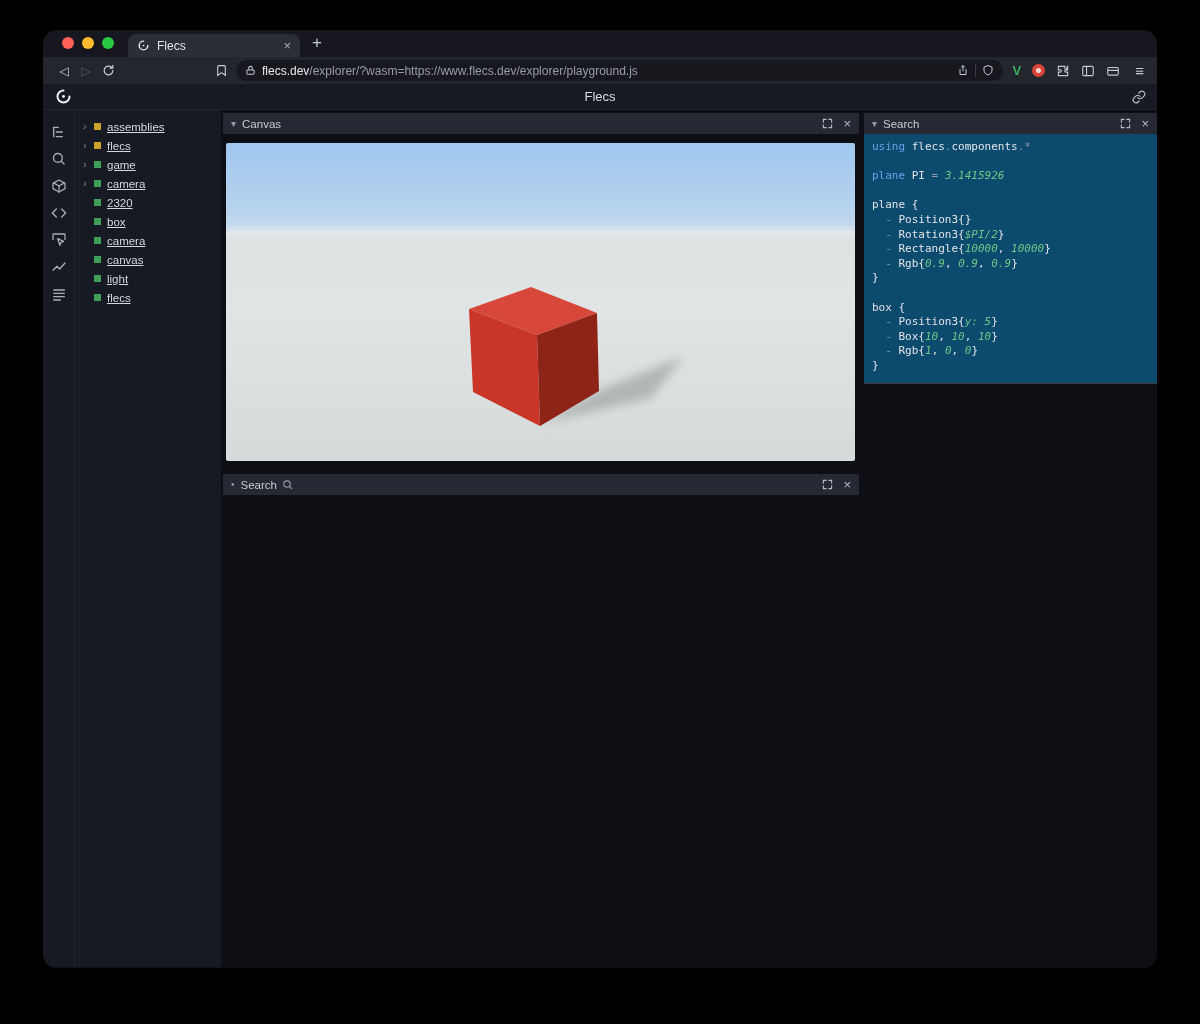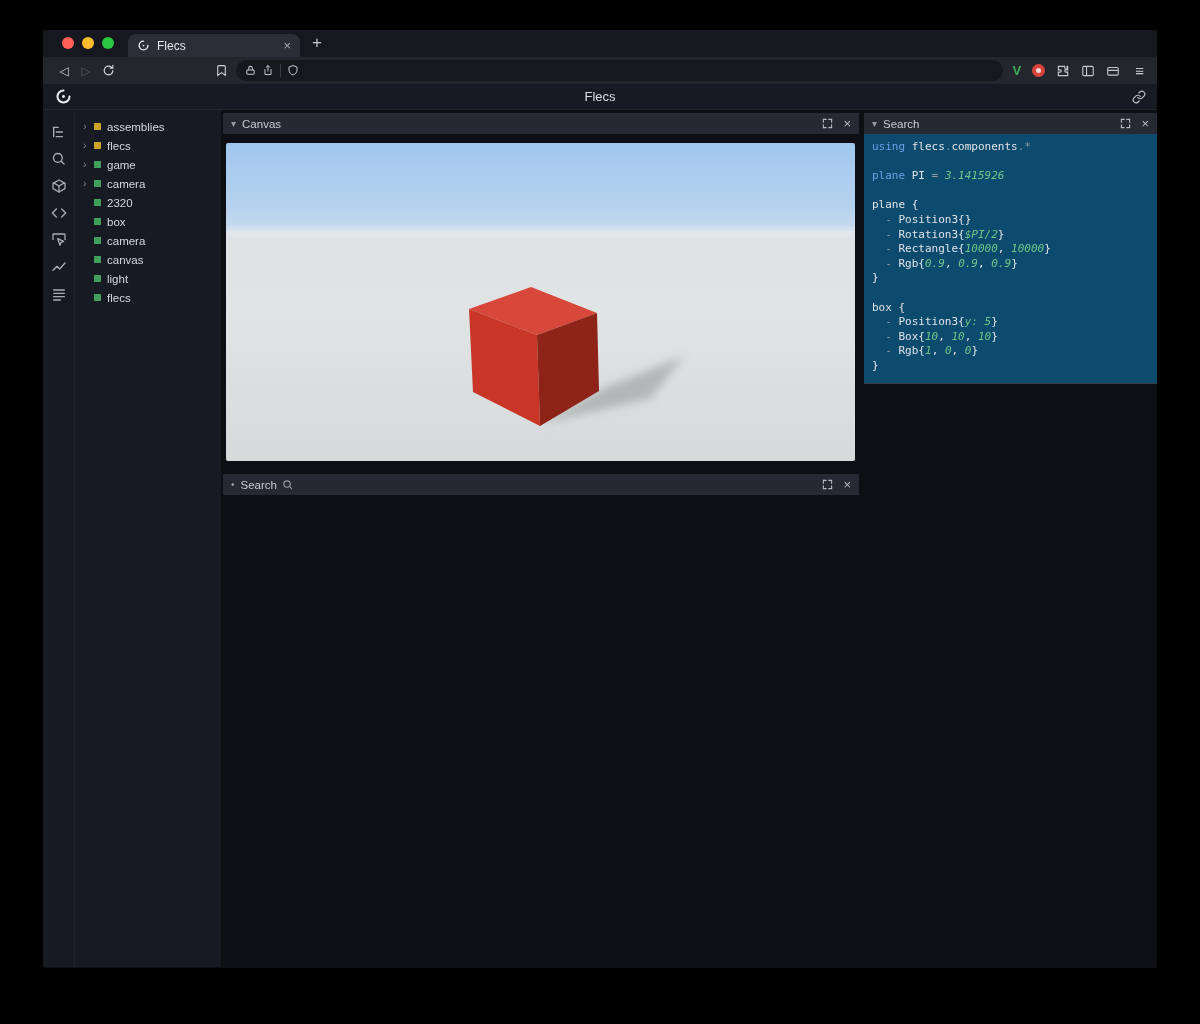--- a/index.html
+++ b/index.html
@@ -1,19 +1,19 @@
 <!DOCTYPE html>
 <html><head>
 <meta charset="utf-8">
 <style>
   * { margin:0; padding:0; box-sizing:border-box; }
   html,body { width:1200px; height:1024px; background:#000; font-family:"Liberation Sans",sans-serif; overflow:hidden; }
 
   .window { position:absolute; left:43px; top:30px; width:1114px; height:938px;
-            border-radius:2px; overflow:hidden; background:#0f1015; }
+            border-radius:14px; overflow:hidden; background:#0f1015; }
 
   
   .tab-strip { height:27px; background:#17181f; display:flex; align-items:flex-end; }
   .traffic { display:flex; gap:8px; margin:0 14px 8px 19px; }
   .light { width:12px; height:12px; border-radius:50%; }
 
   .tab { height:23px; width:172px; background:#2b2d37; border-radius:8px 8px 0 0;
          display:flex; align-items:center; padding:0 9px; gap:7px; }
   .tab-title { flex:1; font-size:12px; color:#e4e6ea; white-space:nowrap; overflow:hidden; }
   .tab-close { color:#aab; font-size:13px; line-height:1; cursor:default; }
@@ -49,21 +49,21 @@
 
   .icon-rail { width:31px; background:#181a23; display:flex; flex-direction:column; align-items:center;
                padding-top:10px; gap:4px; }
   .rail-btn { width:24px; height:23px; display:flex; align-items:center; justify-content:center; }
   .rail-btn svg { stroke:#a9adb8; }
 
   .tree-panel { width:147px; background:#181a23; border-left:1px solid #20222c; padding-top:7px; overflow:hidden; }
   .tree-row { height:19px; display:flex; align-items:center; padding-left:8px; font-size:11.5px; color:#d6d8de; }
   .tree-arrow { width:9px; color:#7f828c; font-size:11px; line-height:1; }
   .tree-sq { width:7px; height:7px; margin:0 6px 0 2px; flex:none; }
-  .tree-label { white-space:nowrap; }
+  .tree-label { white-space:nowrap;text-decoration:underline; }
 
   .center-col { flex:1; display:flex; flex-direction:column; background:#0e0f14; }
   .panel-header { height:21px; background:#262833; display:flex; align-items:center; padding:0 8px;
                   color:#c7cad2; font-size:11.5px; }
   .ph-chevron { color:#969aa4; font-size:10px; margin-right:6px; line-height:1; }
   .ph-bullet { color:#969aa4; font-size:10px; margin-right:6px; line-height:1; }
   .ph-title { color:#c7cad2; }
   .ph-spacer { flex:1; }
   .ph-btn { display:flex; align-items:center; margin-left:10px; }
   .ph-close { color:#b9bcc4; font-size:13px; line-height:1; }
@@ -118,20 +118,21 @@
     <div class="bm-btn">
       <svg width="13" height="13" viewBox="0 0 24 24" fill="none" stroke="#cfd2d8" stroke-width="2">
           <path d="M19 21l-7-5-7 5V5a2 2 0 0 1 2-2h10a2 2 0 0 1 2 2z"></path>
         </svg>
     </div>
     <div class="url-bar">
       <svg width="11" height="11" viewBox="0 0 24 24" fill="none" stroke="#c4c7ce" stroke-width="2.2">
           <rect x="4" y="11" width="16" height="9" rx="2"></rect>
           <path d="M8 11V7a4 4 0 0 1 8 0v4"></path>
         </svg>
+      <div class="url-text"><span class="url-domain">flecs.dev</span><span class="url-path">/explorer/?wasm=https://www.flecs.dev/explorer/playground.js</span></div>
       <div class="ph-btn" style="margin-left:0">
         <svg width="12" height="13" viewBox="0 0 24 24" fill="none" stroke="#c4c7ce" stroke-width="2" stroke-linecap="round">
             <path d="M6 10v10h12V10"></path>
             <line x1="12" y1="2.5" x2="12" y2="13"></line>
             <polyline points="8.5 5.5 12 2 15.5 5.5"></polyline>
           </svg>
       </div>
       <div class="url-div"></div>
       <div class="ph-btn" style="margin-left:0">
         <svg width="12" height="13" viewBox="0 0 24 24" fill="none" stroke="#c4c7ce" stroke-width="2">

